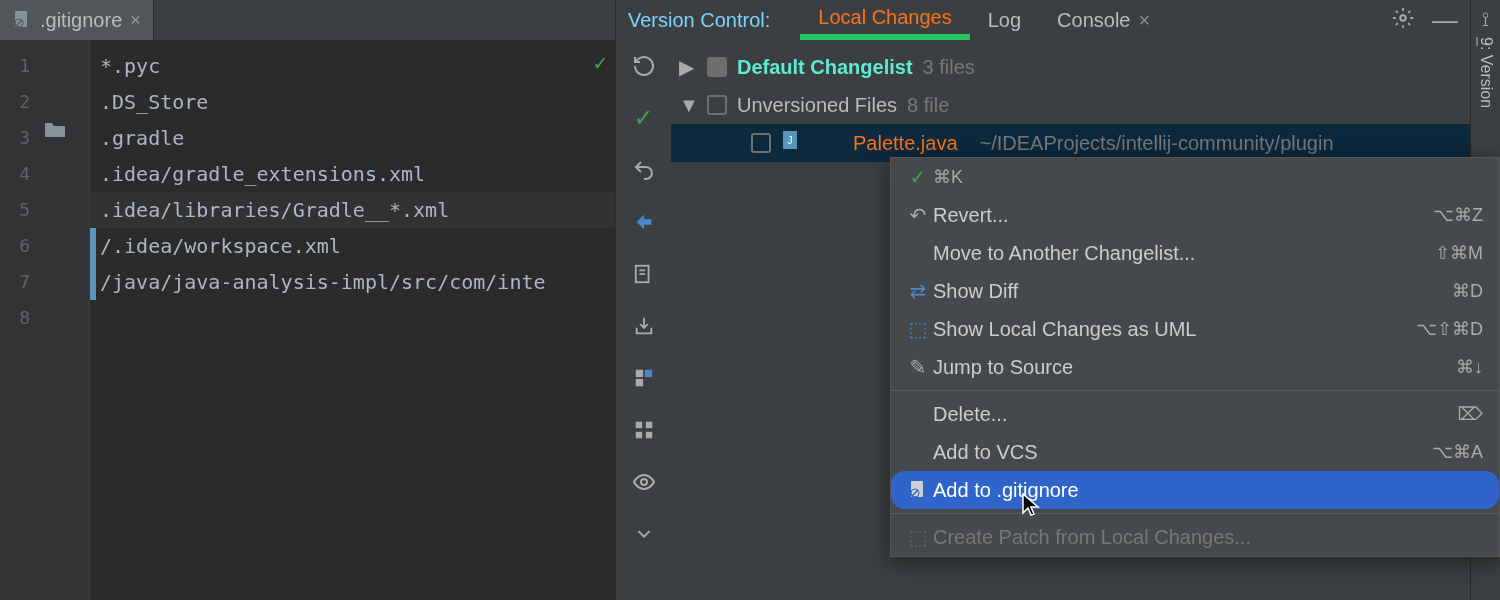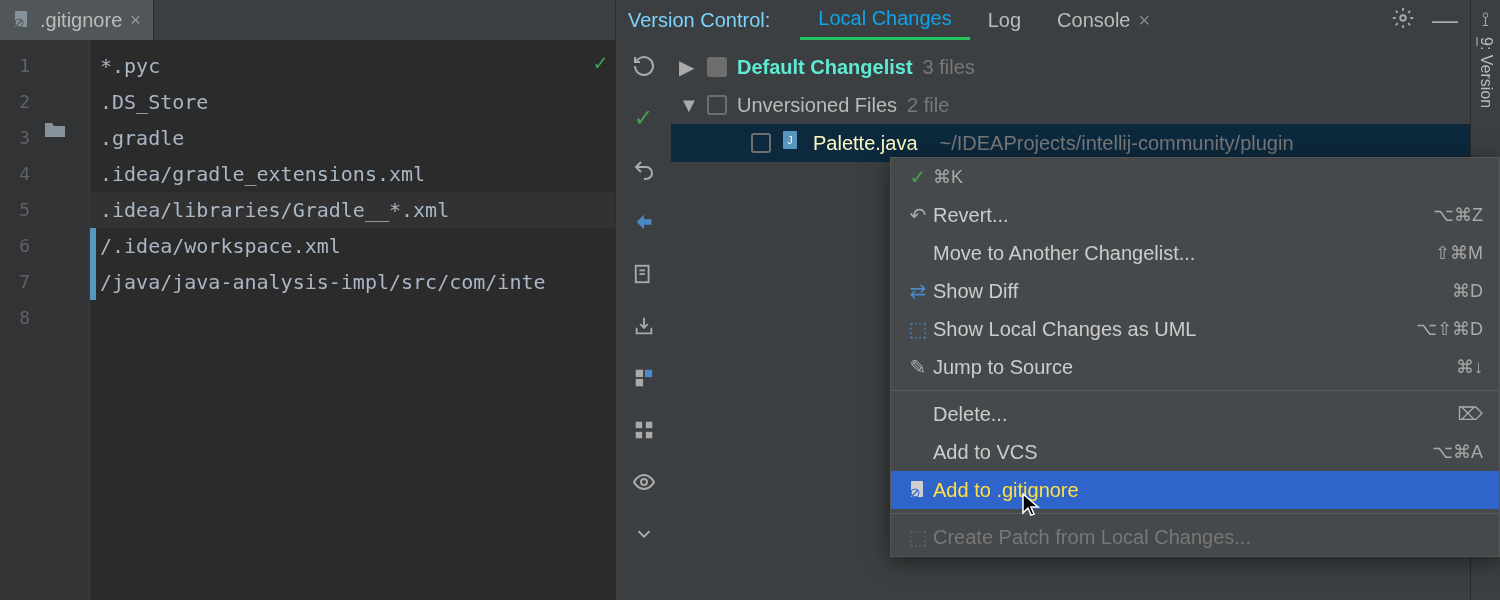--- a/index.html
+++ b/index.html
@@ -86,21 +86,21 @@
 }
 .vcs-header {
   height: 40px;
   display: flex;
   align-items: center;
   padding: 0 12px;
   gap: 0;
 }
 .vcs-header .label { color: #7dd3fc; margin-right: 30px; }
 .vcs-tab { color: #bbb; padding: 0 18px; height: 100%; display: flex; align-items: center; }
-.vcs-tab.active { border-bottom: 3px solid #22c55e; color: #0ea5e9; }
+.vcs-tab.active { border-bottom: 6px solid #22c55e; color: #f97316; }
 .vcs-tab .x { margin-left: 8px; color: #888; }
 .vcs-header-icons { margin-left: auto; display: flex; gap: 18px; color: #aaa; align-items: center; }
 
 .vcs-body { flex: 1; display: flex; }
 .vcs-toolbar {
   width: 55px;
   background: #3c3f41;
   display: flex;
   flex-direction: column;
   align-items: center;
@@ -116,21 +116,21 @@
   padding-top: 8px;
 }
 .tree-row { height: 38px; display: flex; align-items: center; gap: 10px; padding-left: 8px; white-space: nowrap; }
 .tree-row .arrow { color: #aaa; width: 18px; }
 .tree-row .chk {
   width: 20px; height: 20px; border: 2px solid #6e6e6e; border-radius: 3px; background: transparent;
 }
 .tree-row .bold { color: #5eead4; font-weight: 600; }
 .tree-row .count { color: #787878; }
 .file-row { background: #0d293e; padding-left: 80px; }
-.file-row .fname { color: #fef9c3; }
+.file-row .fname { color: #f97316; margin-left: 40px; }
 .file-row .fpath { color: #787878; margin-left: 12px; }
 
 .right-strip {
   width: 30px;
   background: #3c3f41;
   border-left: 1px solid #2b2b2b;
   display: flex;
   flex-direction: column;
   align-items: center;
   padding-top: 8px;
@@ -155,21 +155,21 @@
 .menu-item {
   height: 38px;
   display: flex;
   align-items: center;
   padding: 0 16px 0 12px;
   color: #ccc;
 }
 .menu-item .mi-icon { width: 30px; display: flex; justify-content: center; color: #aaa; }
 .menu-item .mi-label { flex: 1; }
 .menu-item .mi-shortcut { color: #aaa; font-size: 18px; }
-.menu-item.hl { background: #2f65ca; color: #fde047; }
+.menu-item.hl { background: #2f65ca; color: #ffffff; border-radius: 14px; }
 .menu-item.hl .mi-icon, .menu-item.hl .mi-shortcut { color: #fff; }
 .menu-item.disabled { color: #777; }
 .menu-item.disabled .mi-icon { color: #666; }
 .menu-sep { height: 1px; background: #5a5a5a; margin: 4px 0; }
 .cursor-ptr {
   position: absolute;
   z-index: 10;
 }
 </style>
 </head>
@@ -309,21 +309,21 @@
       <div class="tree-row">
         <span class="arrow">▶</span>
         <span class="chk" style="background:#6e6e6e;"></span>
         <span class="bold">Default Changelist</span>
         <span class="count">3 files</span>
       </div>
       <div class="tree-row">
         <span class="arrow">▼</span>
         <span class="chk"></span>
         <span>Unversioned Files</span>
-        <span class="count">2 file</span>
+        <span class="count">8 file</span>
       </div>
       <div class="tree-row file-row">
         <span class="chk"></span>
         <span><svg width="22" height="22" viewBox="0 0 22 22">
               <rect x="2" y="1" width="14" height="18" rx="1" fill="#5896bb"></rect>
               <text x="9" y="14" font-size="10" fill="#fff" text-anchor="middle" font-family="Arial">J</text>
             </svg></span>
         <span class="fname">Palette.java</span>
         <span class="fpath">~/IDEAProjects/intellij-community/plugin</span>
       </div>

